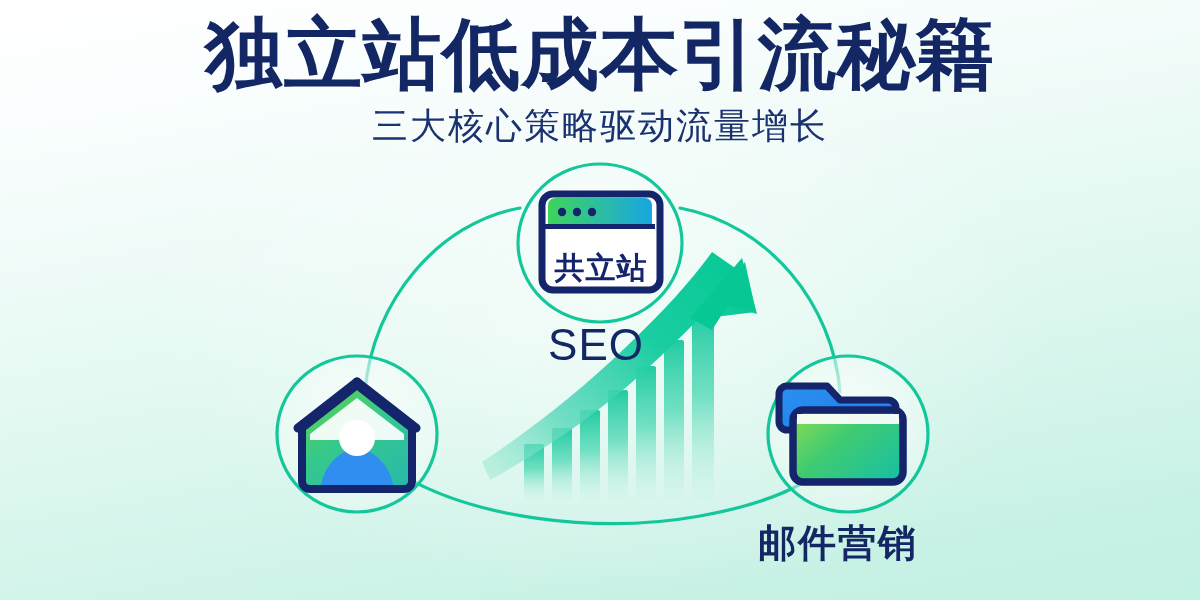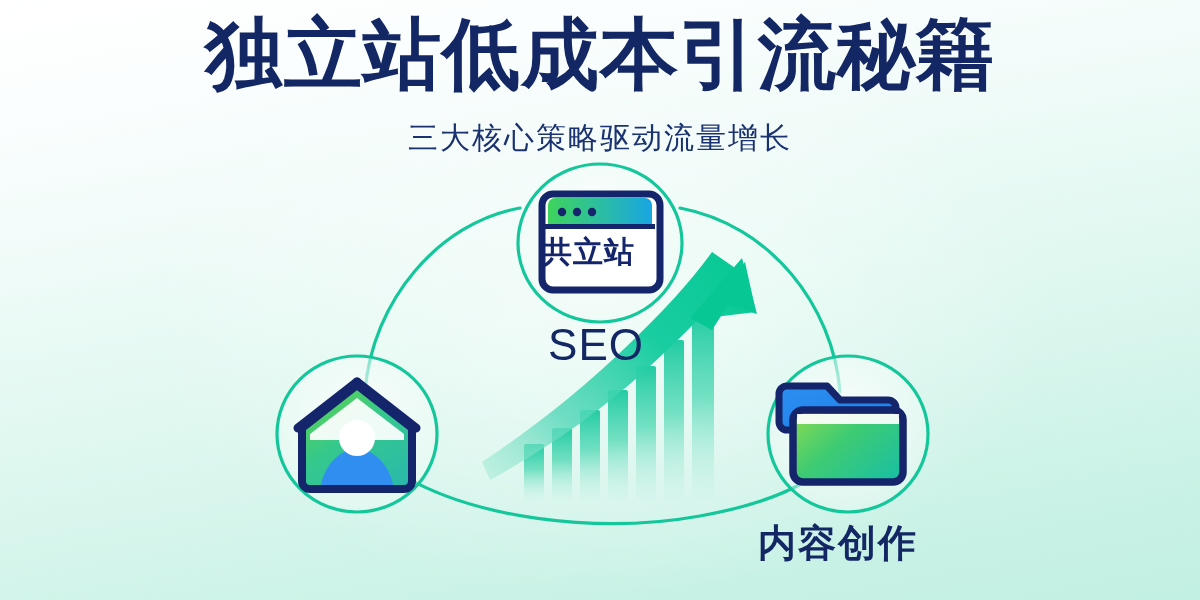--- a/index.html
+++ b/index.html
@@ -56,23 +56,23 @@
     padding-top: 12px;
     font-size: 78px;
     line-height: 1.08;
     font-weight: 700;
     letter-spacing: 1px;
     color: #132764;
     text-shadow: 0 1px 0 rgba(255,255,255,0.55);
     white-space: nowrap;
   }
   .subtitle {
-    margin: 16px;
+    margin: 0;
     padding-top: 8px;
-    font-size: 30px;
+    font-size: 36px;
     line-height: 1.2;
     font-weight: 400;
     letter-spacing: 2px;
     color: #1b3270;
     white-space: nowrap;
   }
 
   
   #diagram {
     position: absolute;
@@ -241,18 +241,18 @@
         <path d="M 795 386 h 32 l 13 14 h 48 a 8 8 0 0 1 8 8 v 22 h -109 a 8 8 0 0 1 -8 -8 v -28 a 8 8 0 0 1 8 -8 z" fill="url(#gFolderTab)" stroke="#14256b" stroke-width="7" stroke-linejoin="round"></path>
         <rect x="793" y="410" width="110" height="72" rx="10" fill="url(#gFolder)" stroke="#14256b" stroke-width="7.5"></rect>
         <rect x="797" y="414" width="102" height="10" fill="#ffffff" opacity="0.92"></rect>
       </g>
     </g>
   </svg>
 
   <div class="node-label label-seo">SEO</div>
 
 
-  <div class="node-label label-email">内容创作</div>
-
-  <div style="position:absolute; left:542px; top:232px; width:118px; text-align:left;
+  <div class="node-label label-email">邮件营销</div>
+
+  <div style="position:absolute; left:542px; top:248px; width:118px; text-align:center;
               font-size:30px; font-weight:700; color:#14256b; letter-spacing:1px; z-index:7;">共立站</div>
 
 </div>
 
 </body></html>

